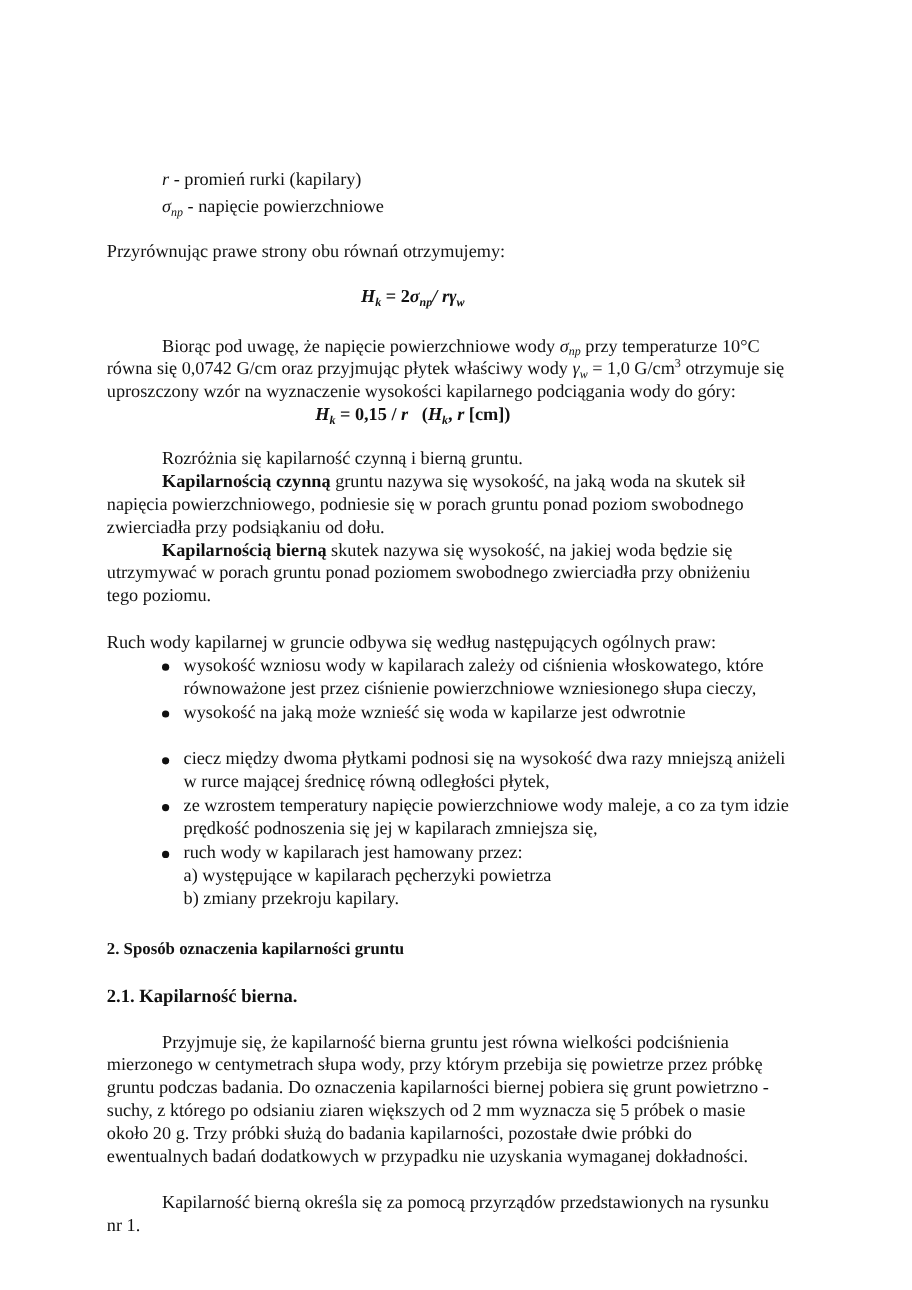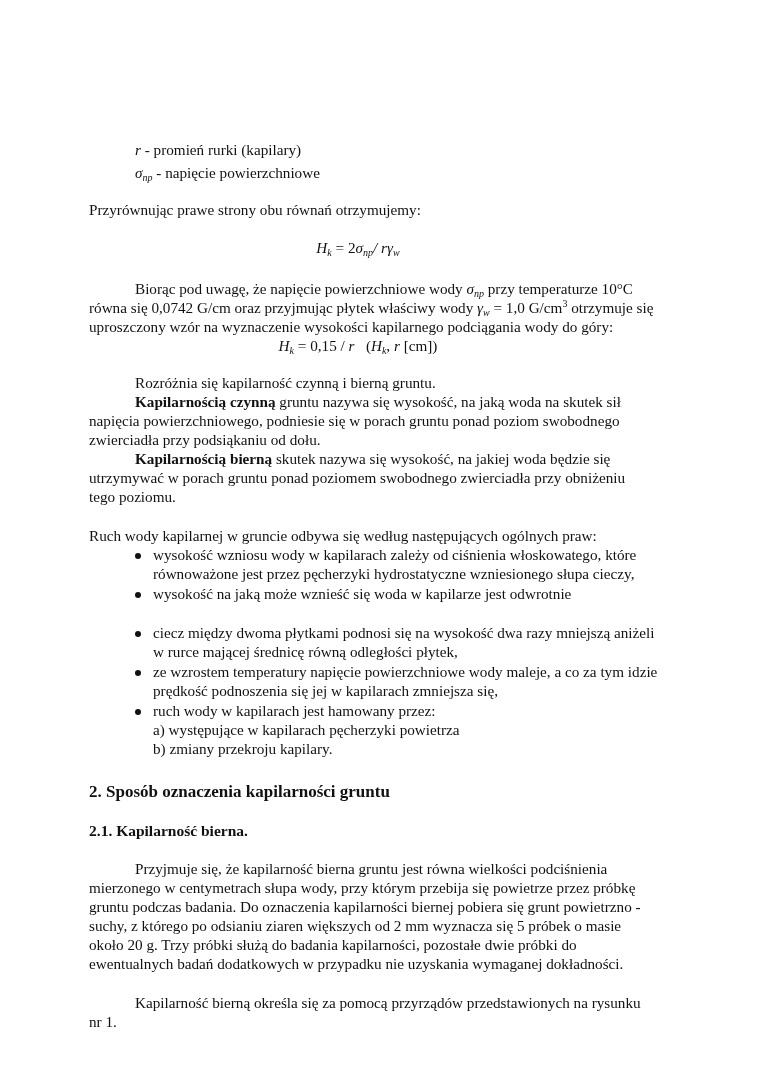--- a/index.html
+++ b/index.html
@@ -24,33 +24,33 @@
     margin-top: 48px;
   }
   .line {
     position: absolute;
     white-space: nowrap;
     line-height: 19px;
   }
   .ind1 { left: 135px; }
   .ind0 { left: 89px; }
   .bl   { left: 153px; }
-  .center { left: 16px; width: 684px; text-align: center; }
+  .center { left: 2px; width: 684px; text-align: center; font-weight: bold; }
   i, .it { font-style: italic; }
   sub { font-size: 10px; vertical-align: -3px; line-height: 0; }
   sup { font-size: 10px; vertical-align: 6px; line-height: 0; }
   b { font-weight: bold; }
   .bullet {
     position: absolute;
     left: 135px;
     width: 6px; height: 6px;
     border-radius: 50%;
     background: #111;
   }
-  .h2 { font-weight: bold; font-size: 17px; }
+  .h2 { font-weight: bold; font-size: 14px; }
   .h3 { font-weight: bold; font-size: 15.5px; }
 </style>
 </head>
 <body>
 
 <div class="page">
 
   <div class="line ind1" style="top:92px">
     <i>r</i><span> - promień rurki (kapilary)</span>
   </div>
@@ -85,21 +85,21 @@
   <div class="line ind1" style="top:401px">
     <b>Kapilarnością bierną</b><span> skutek nazywa się wysokość, na jakiej woda będzie się</span>
   </div>
   <div class="line ind0" style="top:420px">utrzymywać w porach gruntu ponad poziomem swobodnego zwierciadła przy obniżeniu</div>
   <div class="line ind0" style="top:439px">tego poziomu.</div>
 
   <div class="line ind0" style="top:478px">Ruch wody kapilarnej w gruncie odbywa się według następujących ogólnych praw:</div>
 
   <div class="bullet" style="top:505px"></div>
   <div class="line bl" style="top:497px">wysokość wzniosu wody w kapilarach zależy od ciśnienia włoskowatego, które</div>
-  <div class="line bl" style="top:516px">równoważone jest przez pęcherzyki hydrostatyczne wzniesionego słupa cieczy,</div>
+  <div class="line bl" style="top:516px">równoważone jest przez ciśnienie powierzchniowe wzniesionego słupa cieczy,</div>
 
   <div class="bullet" style="top:544px"></div>
   <div class="line bl" style="top:536px">wysokość na jaką może wznieść się woda w kapilarze jest odwrotnie</div>
 
   <div class="bullet" style="top:583px"></div>
   <div class="line bl" style="top:575px">ciecz między dwoma płytkami podnosi się na wysokość dwa razy mniejszą aniżeli</div>
   <div class="line bl" style="top:594px">w rurce mającej średnicę równą odległości płytek,</div>
 
   <div class="bullet" style="top:622px"></div>
   <div class="line bl" style="top:614px">ze wzrostem temperatury napięcie powierzchniowe wody maleje, a co za tym idzie</div>

